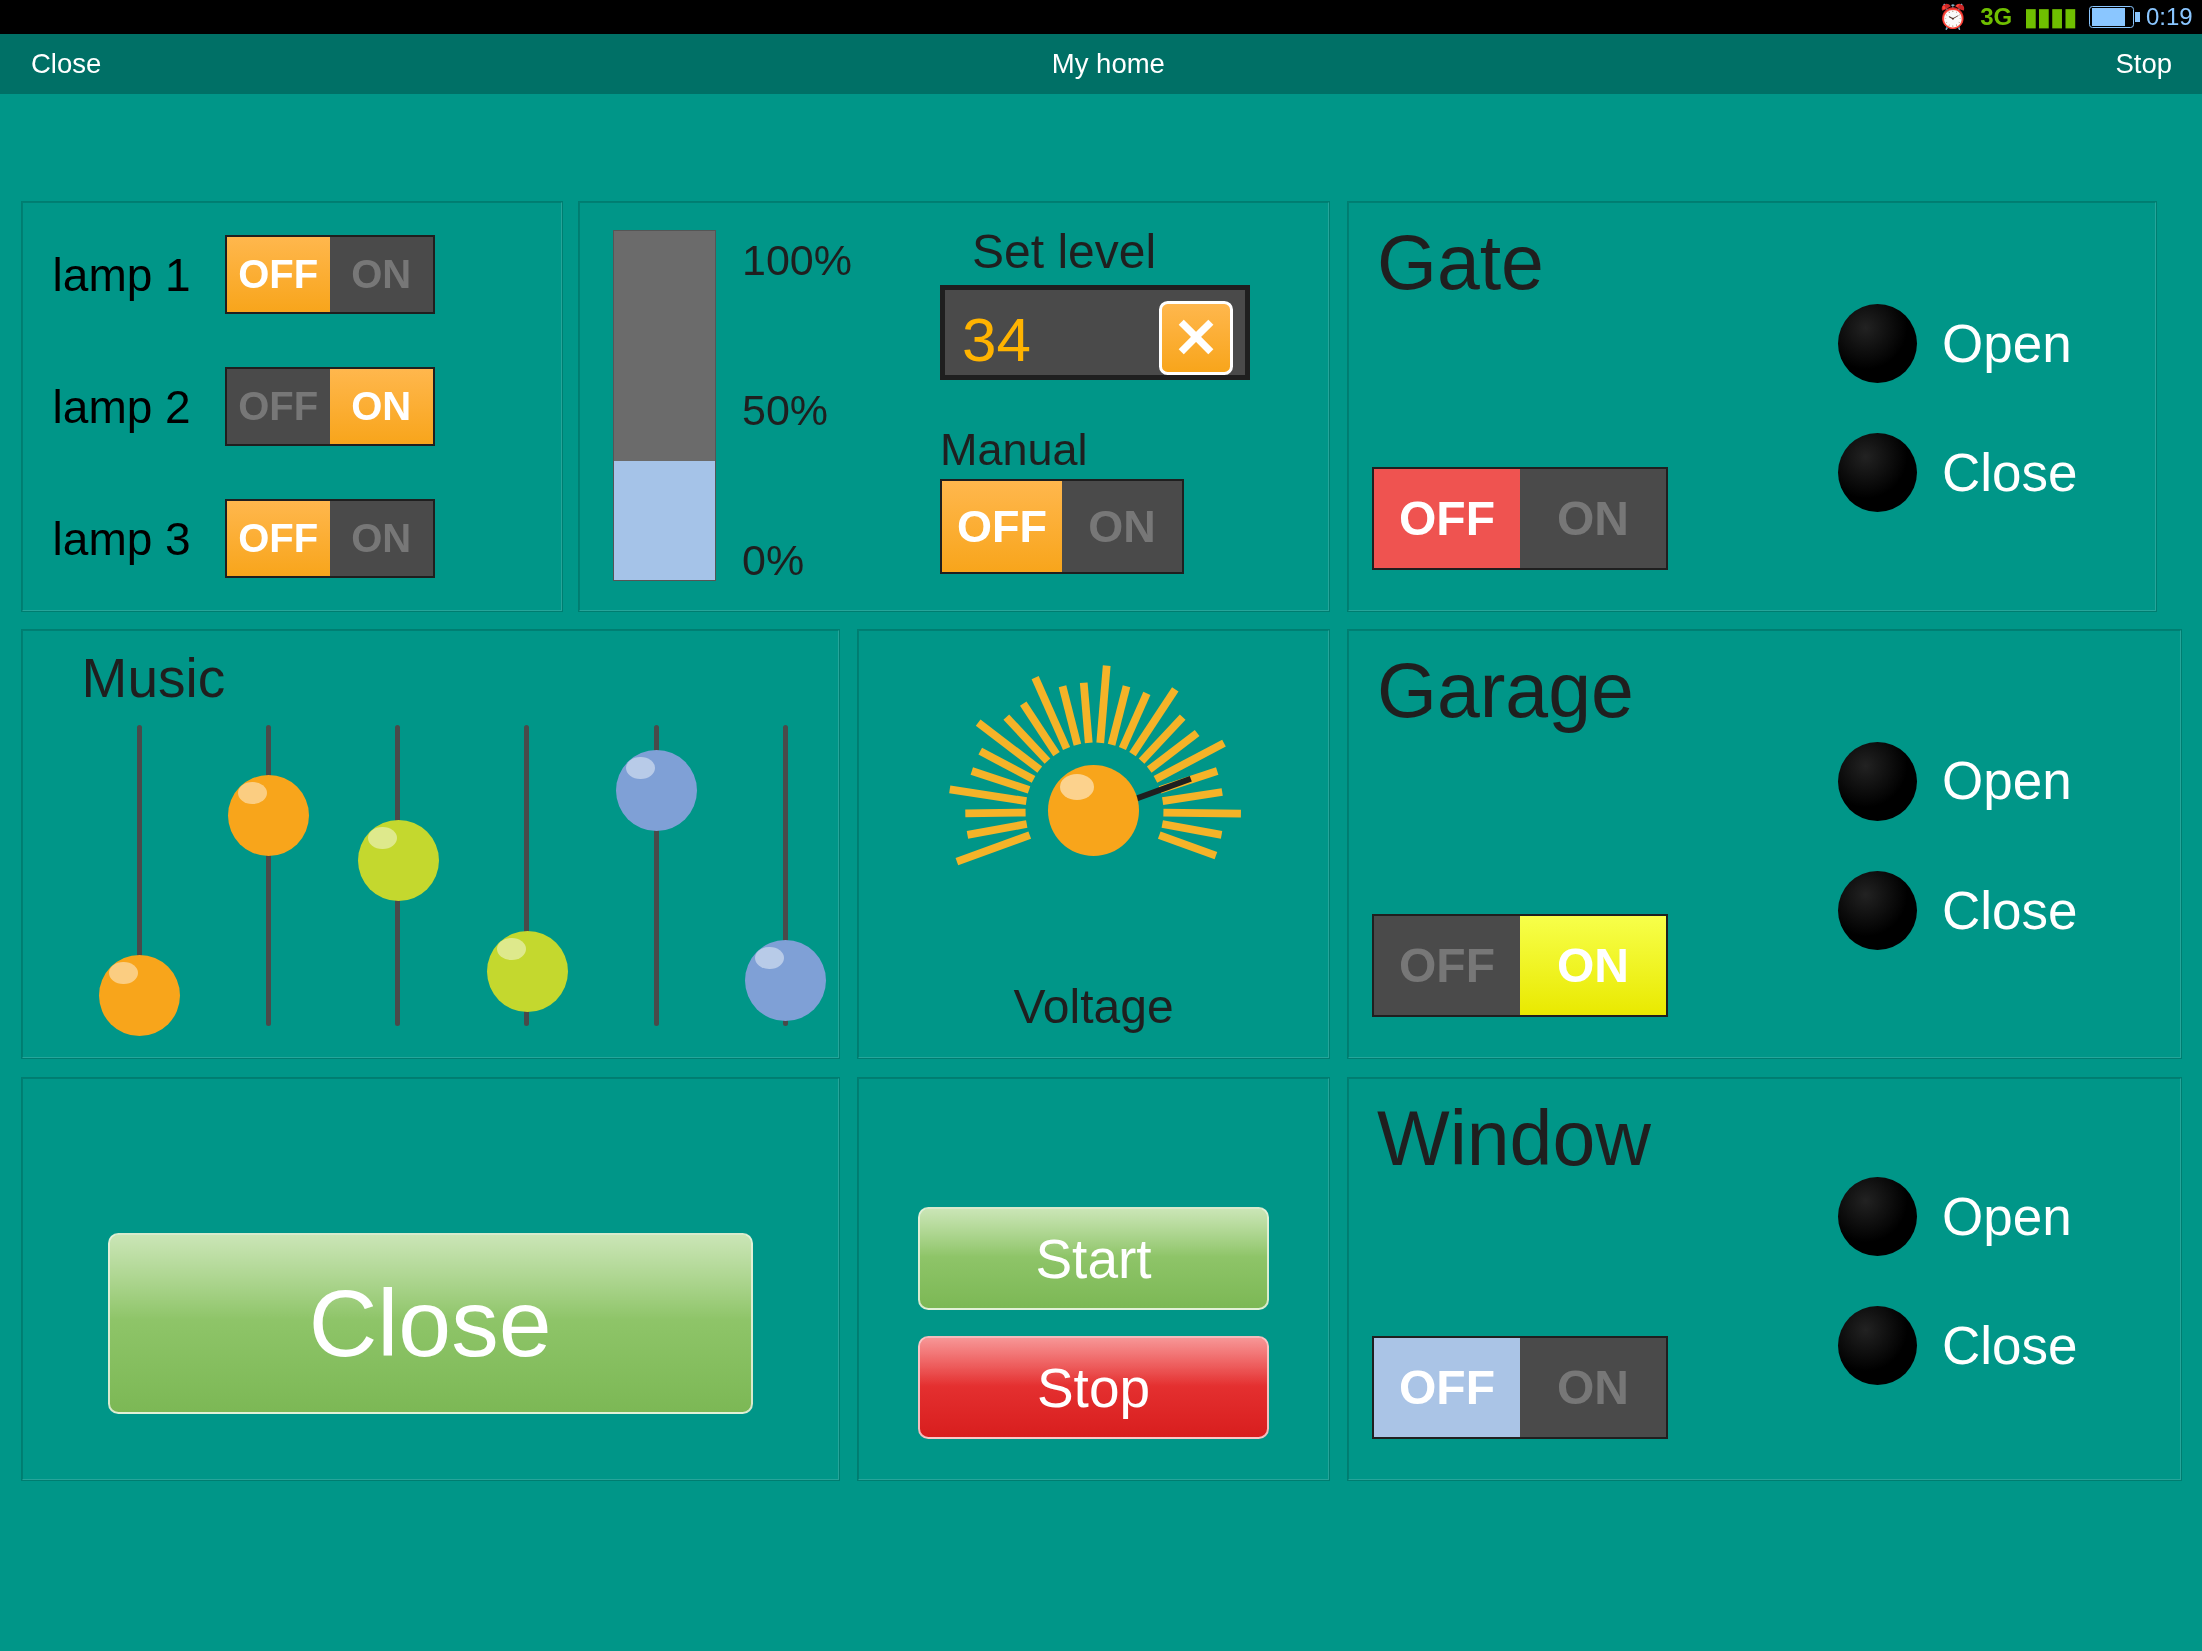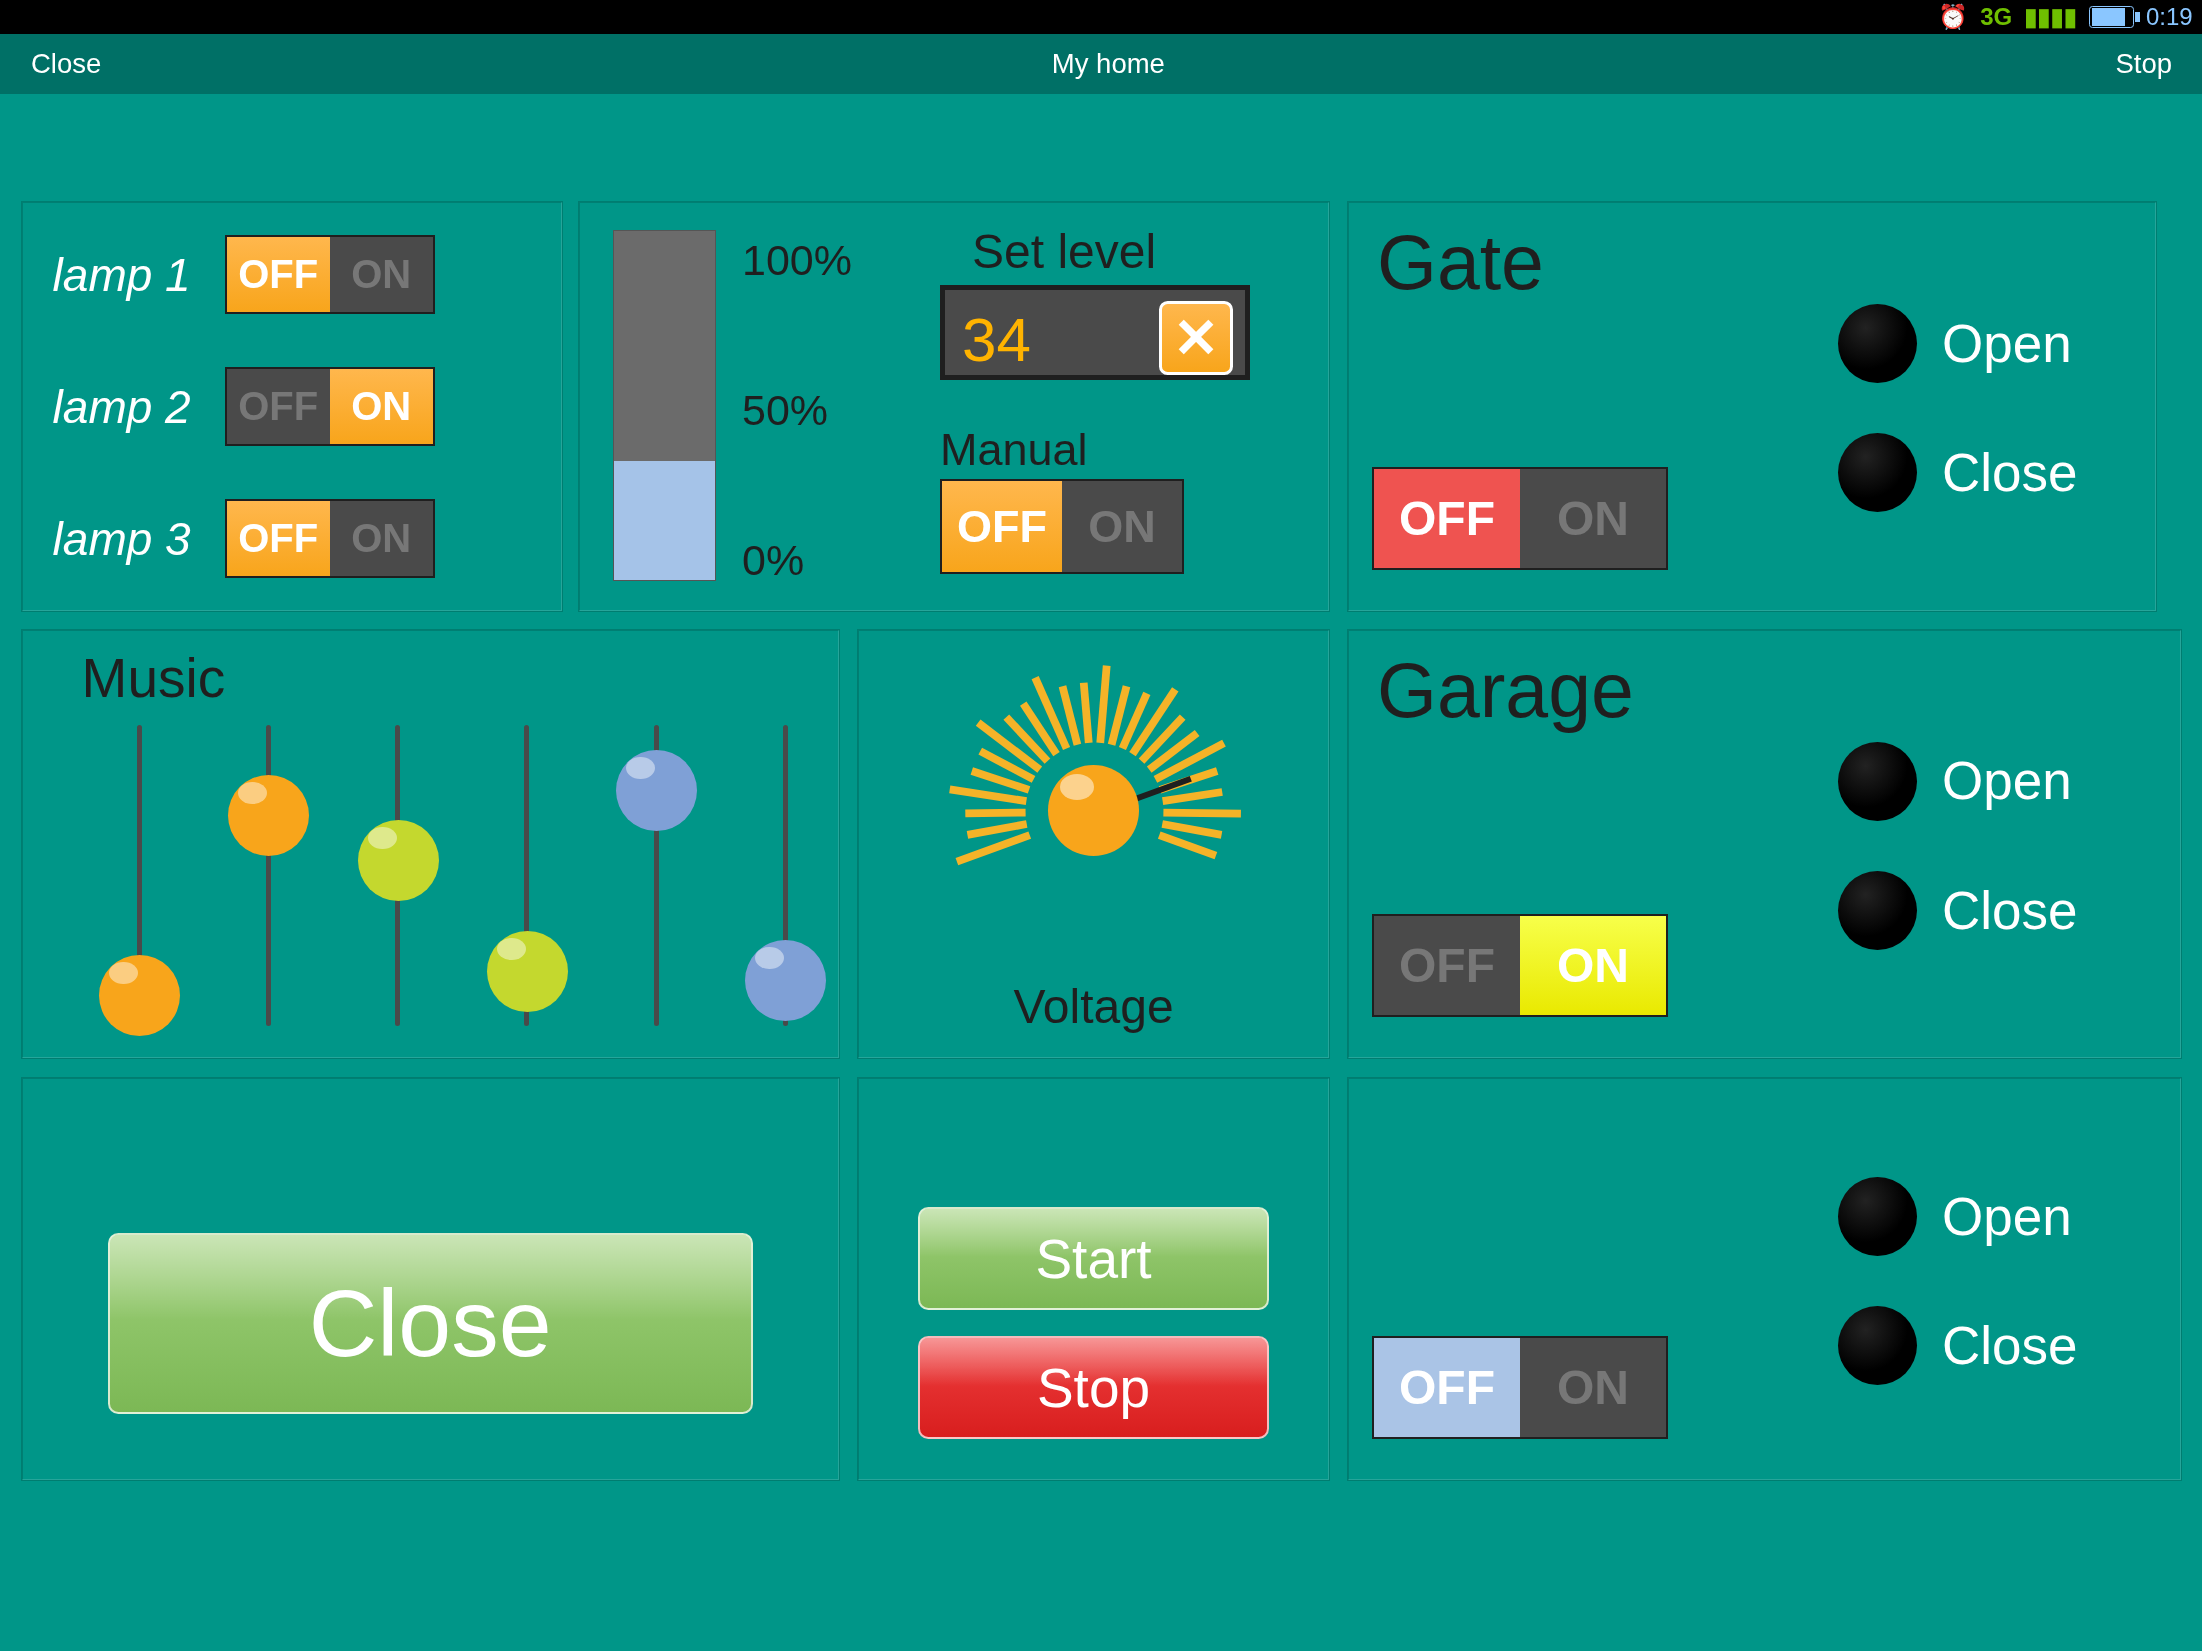--- a/index.html
+++ b/index.html
@@ -21,21 +21,21 @@
   
   .toggle { display:inline-flex; border:2.6px solid #1f1f1f; background:#4a4a4a; height:79px;}
   .toggle .half { width:103px; display:flex; align-items:center; justify-content:center; font-size:40px; font-weight:bold; color:#777;}
   .toggle .half.active { color:#fff; }
   .toggle.orange .half.active { background:linear-gradient(#ffb74d,#f8a51b); }
   .toggle.red .half.active { background:#ef5350; }
   .toggle.yellow .half.active { background:linear-gradient(#f7ff4a,#e9e900); }
   .toggle.blue .half.active { background:#aac4e6; }
 
   .lamp-row { display:flex; align-items:center; gap:34px; }
-  .lamp-label { color:#ffffff; font-size:46px;font-style:italic; }
+  .lamp-label { color:#000000; font-size:46px; }
 
   .section-title { font-size:55px; color:#1f1f1f; font-weight:500;}
   .bigtitle { font-size:77px; color:#1f1f1f; font-weight:500;}
 
   .btn { border:2.6px solid rgba(255,255,255,0.7); border-radius:10.3px; display:flex; align-items:center; justify-content:center; color:#fff; font-weight:500; position:relative; overflow:hidden;}
   .btn.green { background:linear-gradient(#9fd07a,#7cb855);} 
   .btn.red   { background:linear-gradient(#f04040,#d81e1e);} 
   .btn::before{content:"";position:absolute;left:0;right:0;top:0;height:48%;background:linear-gradient(rgba(255,255,255,0.45),rgba(255,255,255,0));}
 
   .led { width:79px; height:79px; border-radius:50%; background:radial-gradient(circle at 35% 30%, #222 0%, #000 55%, #000 100%);}
@@ -215,20 +215,21 @@
           <div class="toggle yellow" style="position:absolute;left:24px;top:284px;height:103px;">
             <div class="half " style="width:146px;font-size:48px;">OFF</div>
             <div class="half active" style="width:146px;font-size:48px;">ON</div>
           </div>
           <div class="led" style="position:absolute;left:490px;top:112px;"></div>
           <div class="led-label" style="position:absolute;left:594px;top:120px;">Open</div>
           <div class="led" style="position:absolute;left:490px;top:241px;"></div>
           <div class="led-label" style="position:absolute;left:594px;top:250px;">Close</div>
         </div>
         <div class="panel" style="left: 1347px; top: 983px; width: 835px; height: 404px;">
+          <div class="bigtitle" style="position:absolute;left:29px;top:15.5px;">Window</div>
           <div class="toggle blue" style="position:absolute;left:24px;top:258px;height:103px;">
             <div class="half active" style="width:146px;font-size:48px;">OFF</div>
             <div class="half " style="width:146px;font-size:48px;">ON</div>
           </div>
           <div class="led" style="position:absolute;left:490px;top:99px;"></div>
           <div class="led-label" style="position:absolute;left:594px;top:108px;">Open</div>
           <div class="led" style="position:absolute;left:490px;top:228px;"></div>
           <div class="led-label" style="position:absolute;left:594px;top:237px;">Close</div>
         </div>
       </div>

